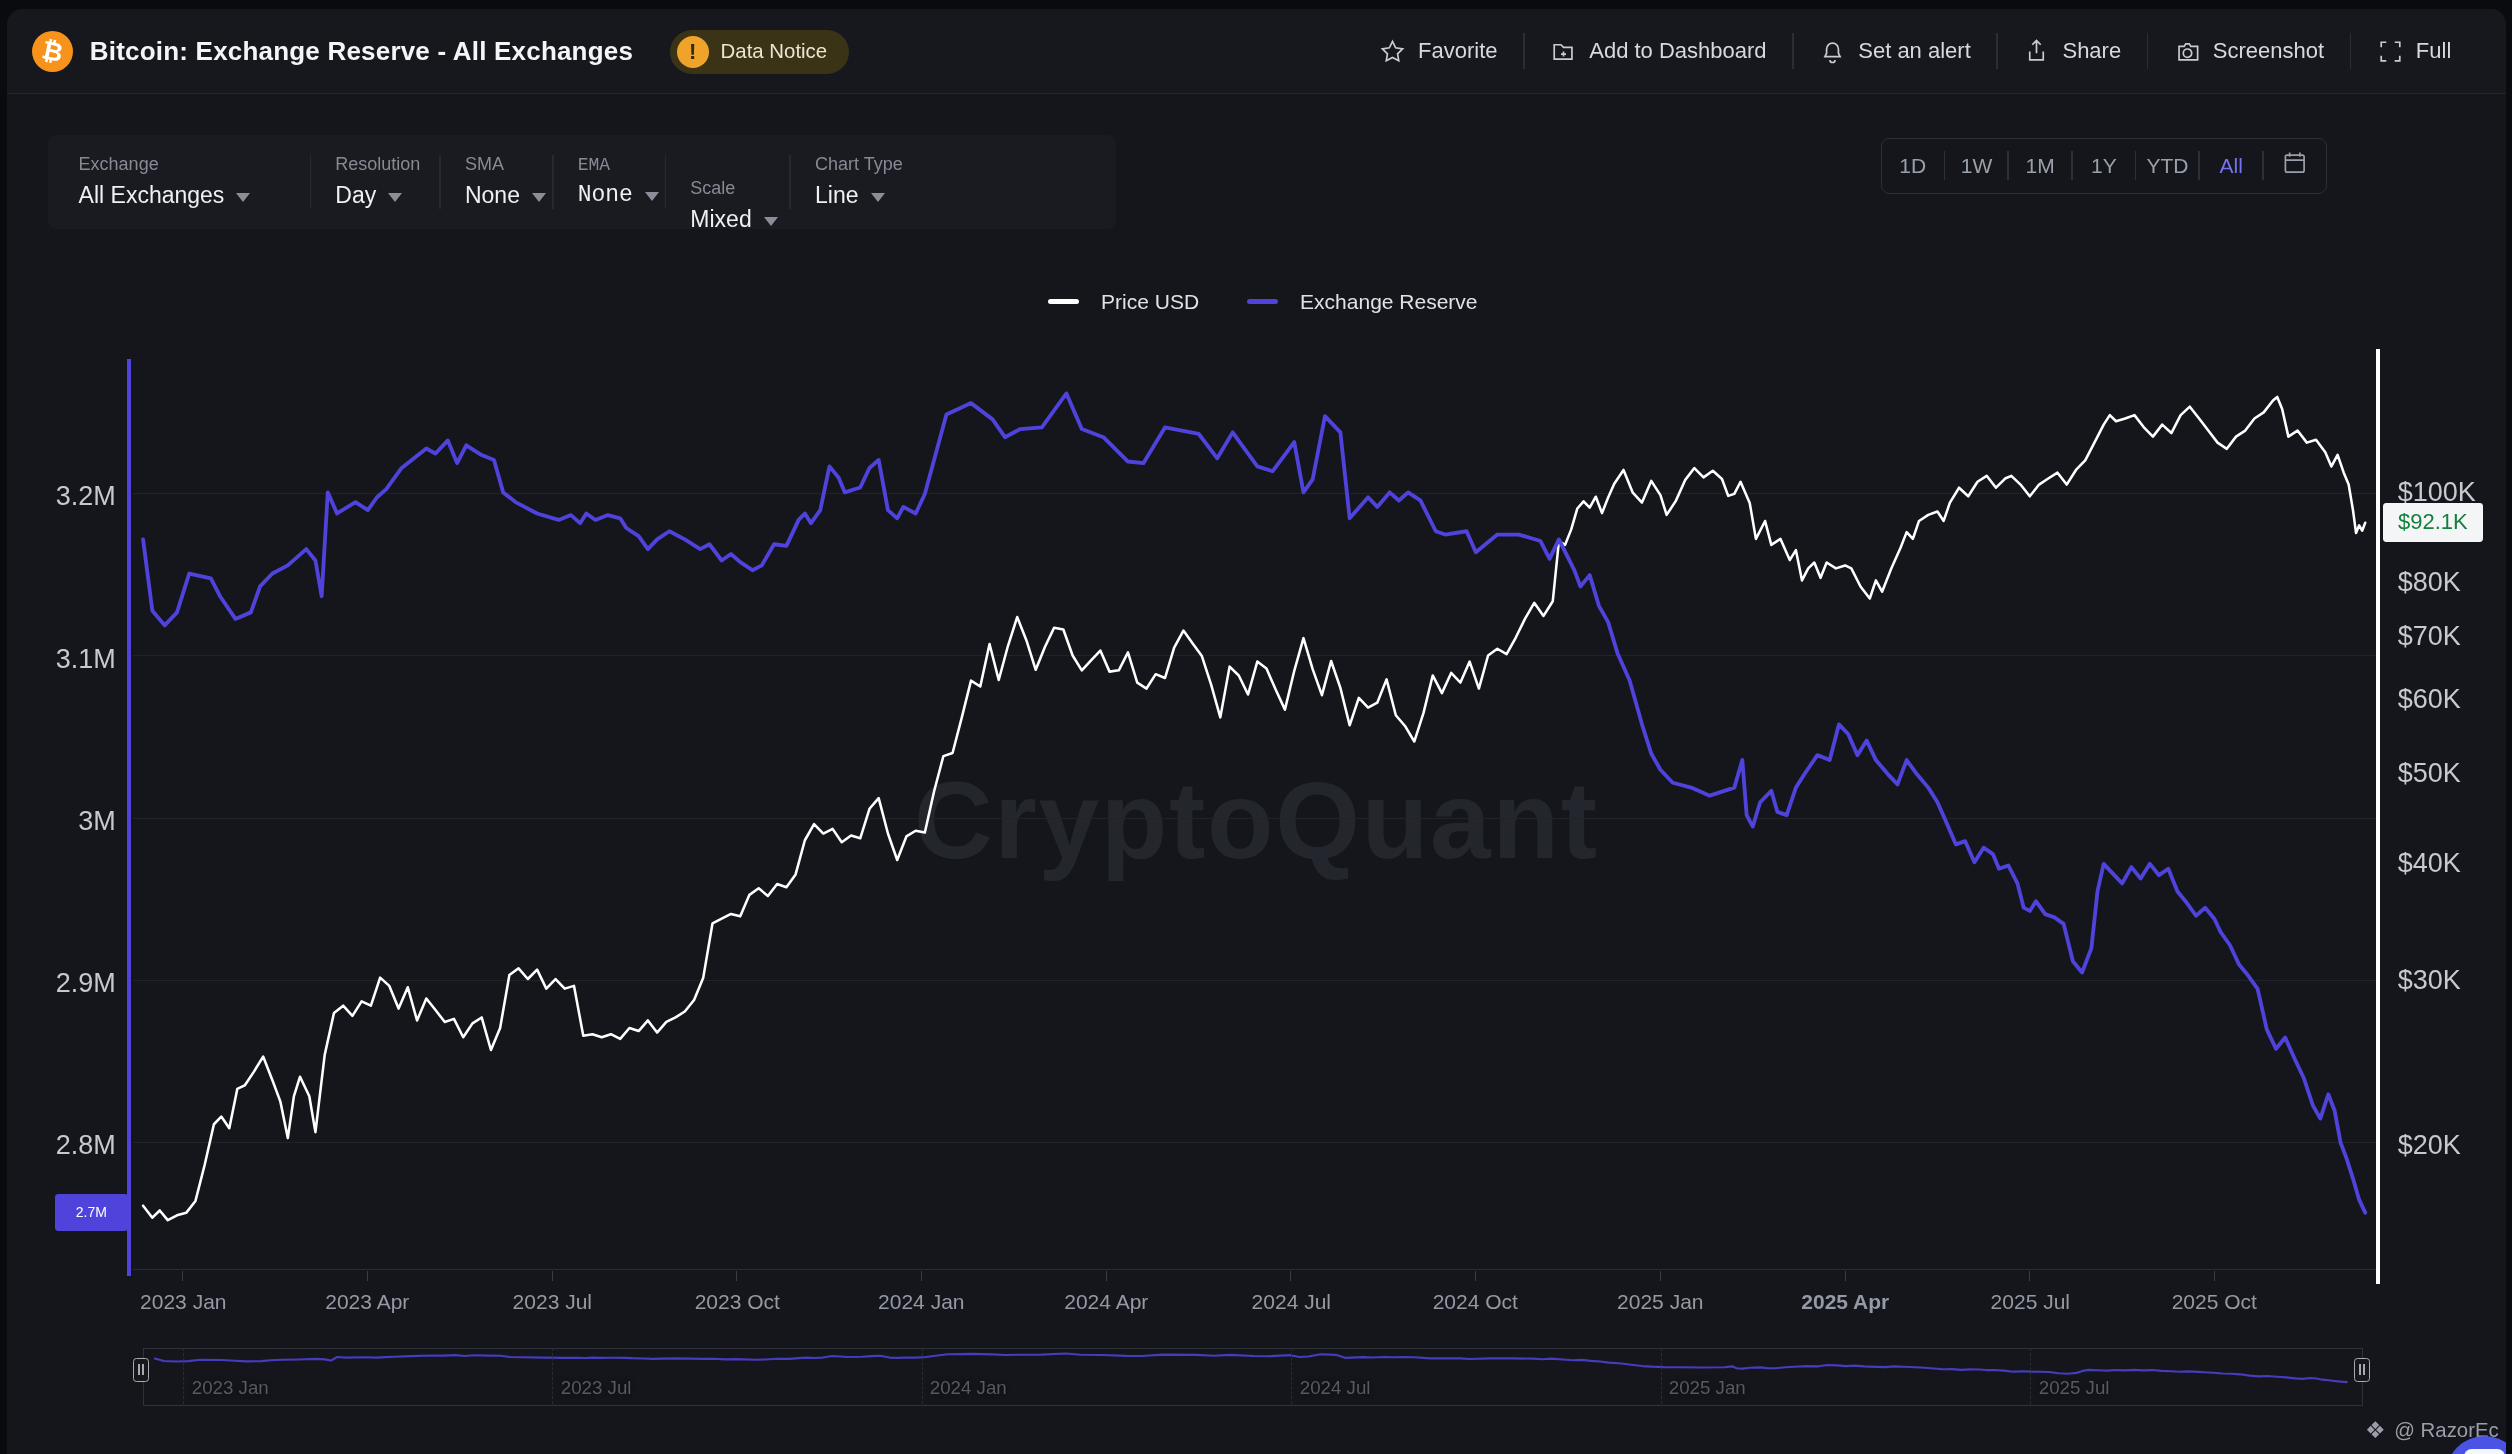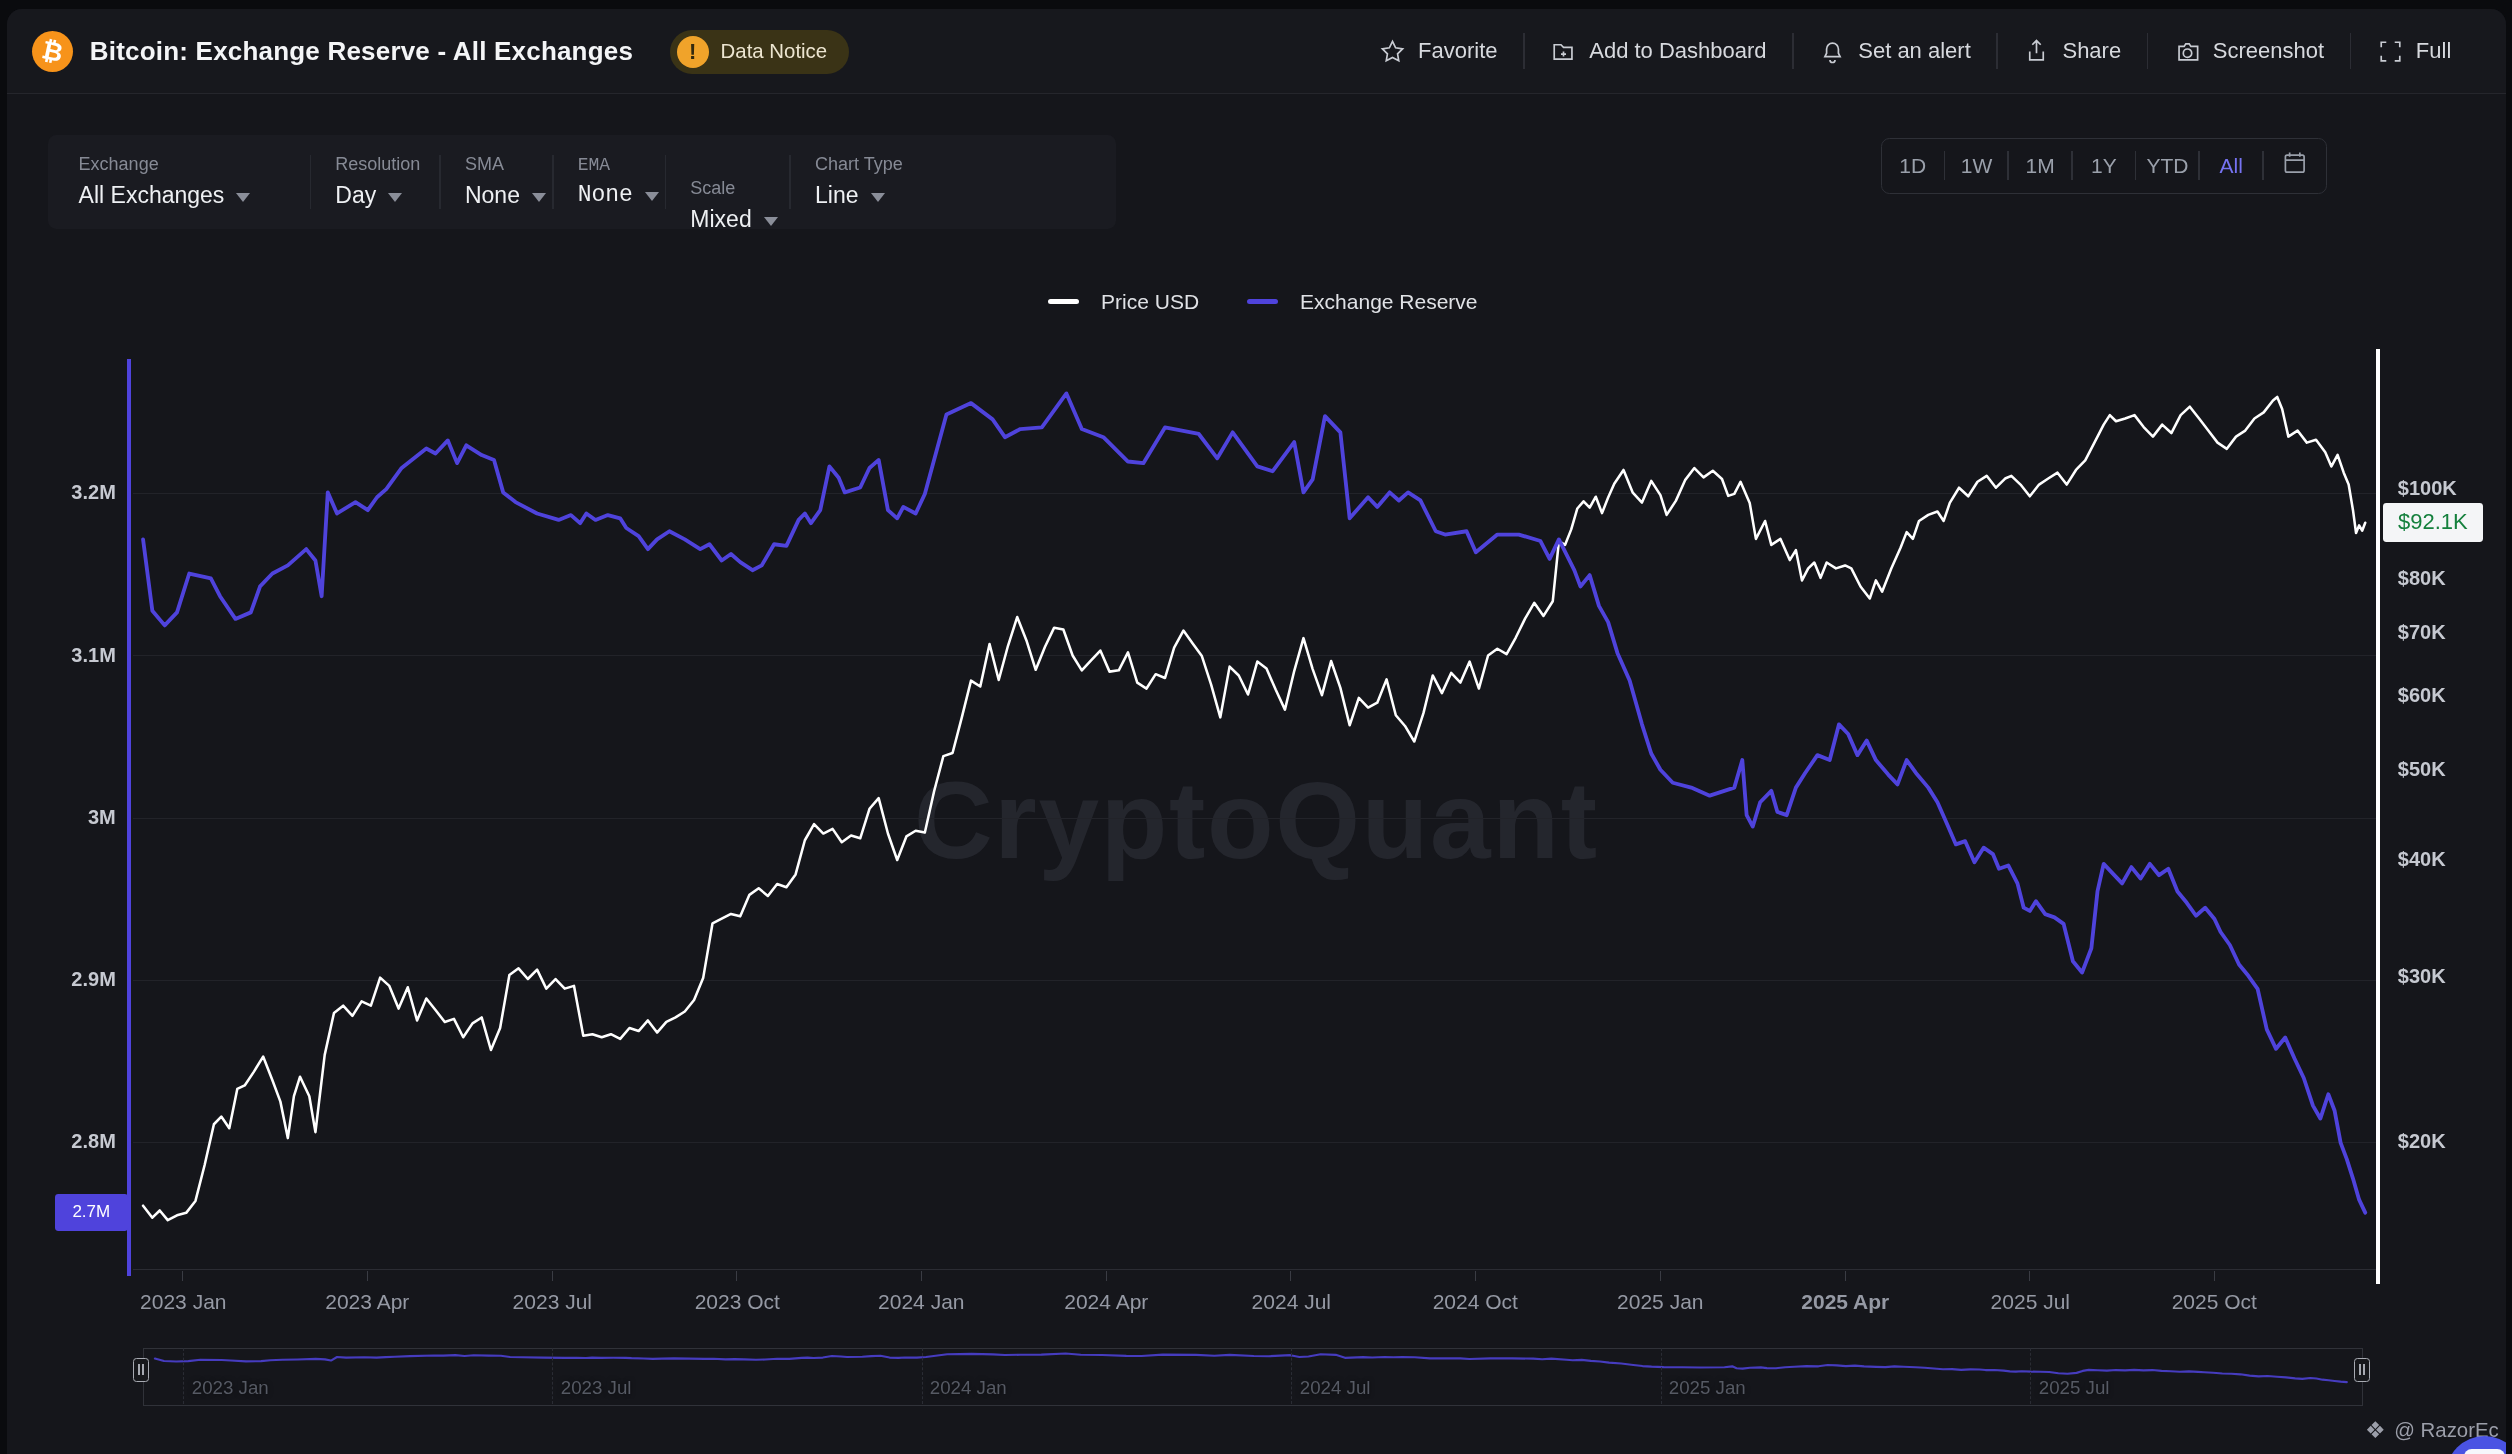--- a/index.html
+++ b/index.html
@@ -43,33 +43,33 @@
   
   .legend { position:absolute; left:0; top:281px; width:2512px; display:flex;
     justify-content:center; gap:48px; }
   .litem { display:flex; align-items:center; gap:22px; font-size:21px; color:#e0e2e6; cursor:pointer; }
   .lswatch { width:31px; height:5.1px; border-radius:2.6px; }
   
   #chart-svg { position:absolute; left:0; top:0; width:2512px; height:1454px; pointer-events:none; }
   .plot-hit { position:absolute; left:126px; top:350px; width:2247px; height:910px; cursor:crosshair; }
   .watermark { position:absolute; left:884px; top:748px; width:731px; text-align:center;
     font-size:109px; font-weight:600; color:rgba(120,126,140,0.16); letter-spacing:1.7px; pointer-events:none; }
-  .ylab { position:absolute; font-size:20px; color:#c6c9d1;font-weight:bold; }
+  .ylab { position:absolute; font-size:27px; color:#c6c9d1; }
   .ylab.left { left:31px; width:78px; text-align:right; }
   .ylab.right { left:2391px; }
   .xlab { position:absolute; width:153px; text-align:center; font-size:21px; color:#9599a4; }
   .gridline { position:absolute; left:126px; width:2247px; height:1.7px; background:#222329; }
   .xaxis-line { position:absolute; left:126px; top:1260px; width:2247px; height:1.7px; background:#2b2c33; }
   .xtick { position:absolute; width:1.7px; height:10.2px; background:#3a3c44; top:1262px; }
   .vax-left { position:absolute; left:120px; top:350px; width:4.3px; height:917px; background:#4f43dc; }
   .vax-right { position:absolute; left:2369px; top:340px; width:4.3px; height:935px; background:#ffffff; }
   .badge-price { position:absolute; left:2376px; width:100px; height:39px; background:#f4f5f7;
     color:#15803d; font-size:22px; display:flex; align-items:center; justify-content:center; border-radius:3.4px; }
   .badge-reserve { position:absolute; left:48px; width:73px; height:37px; background:#4f43dc;
-    color:#ffffff; font-size:17px; display:flex; align-items:center; justify-content:center; border-radius:3.4px; }
+    color:#ffffff; font-size:14px; display:flex; align-items:center; justify-content:center; border-radius:3.4px; }
   
   .nav-box { position:absolute; left:136px; top:1339px; width:2220px; height:58px;
     border:0.9px solid #303239; cursor:ew-resize; }
   .nav-vline { position:absolute; top:1339px; height:56px; width:0; border-left:1.7px dashed #2a2c34; }
   .nav-lab { position:absolute; top:1368px; font-size:18.7px; color:#565a64; text-shadow:0 0 5.1px #0008; }
   .nav-handle { position:absolute; top:1349px; width:16px; height:24px; background:#17181c;
     border:1.7px solid #a7aab2; border-radius:3.4px; display:flex; align-items:center; justify-content:center;
     gap:2.6px; cursor:ew-resize; }
   .nav-handle i { display:block; width:1.7px; height:11px; background:#a7aab2; }
   

